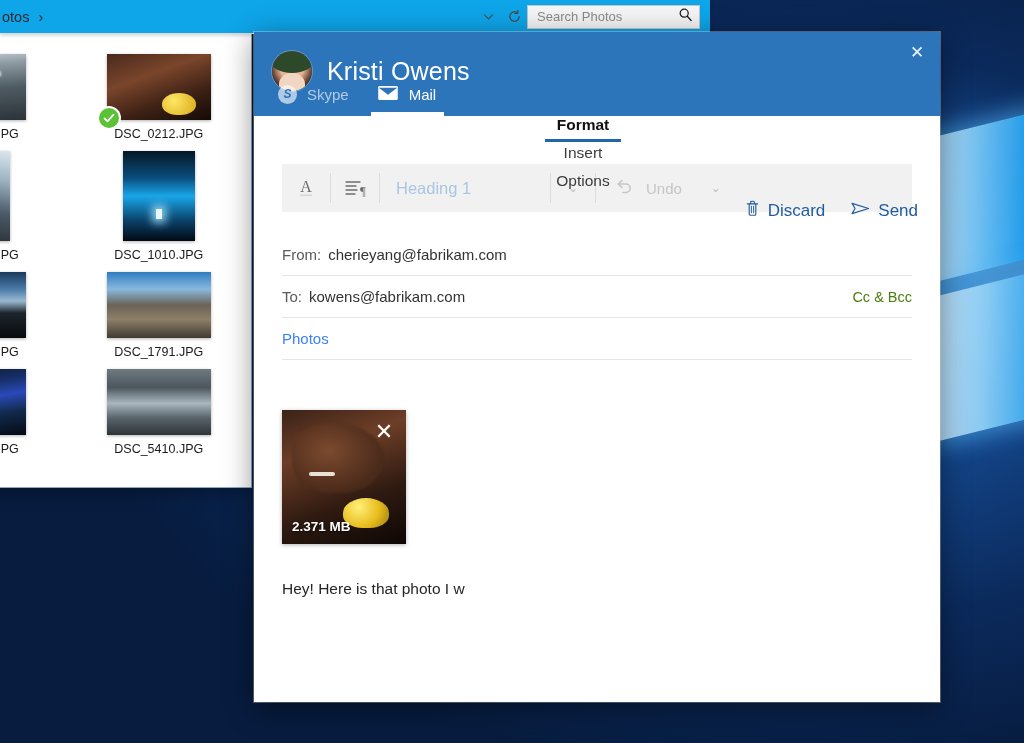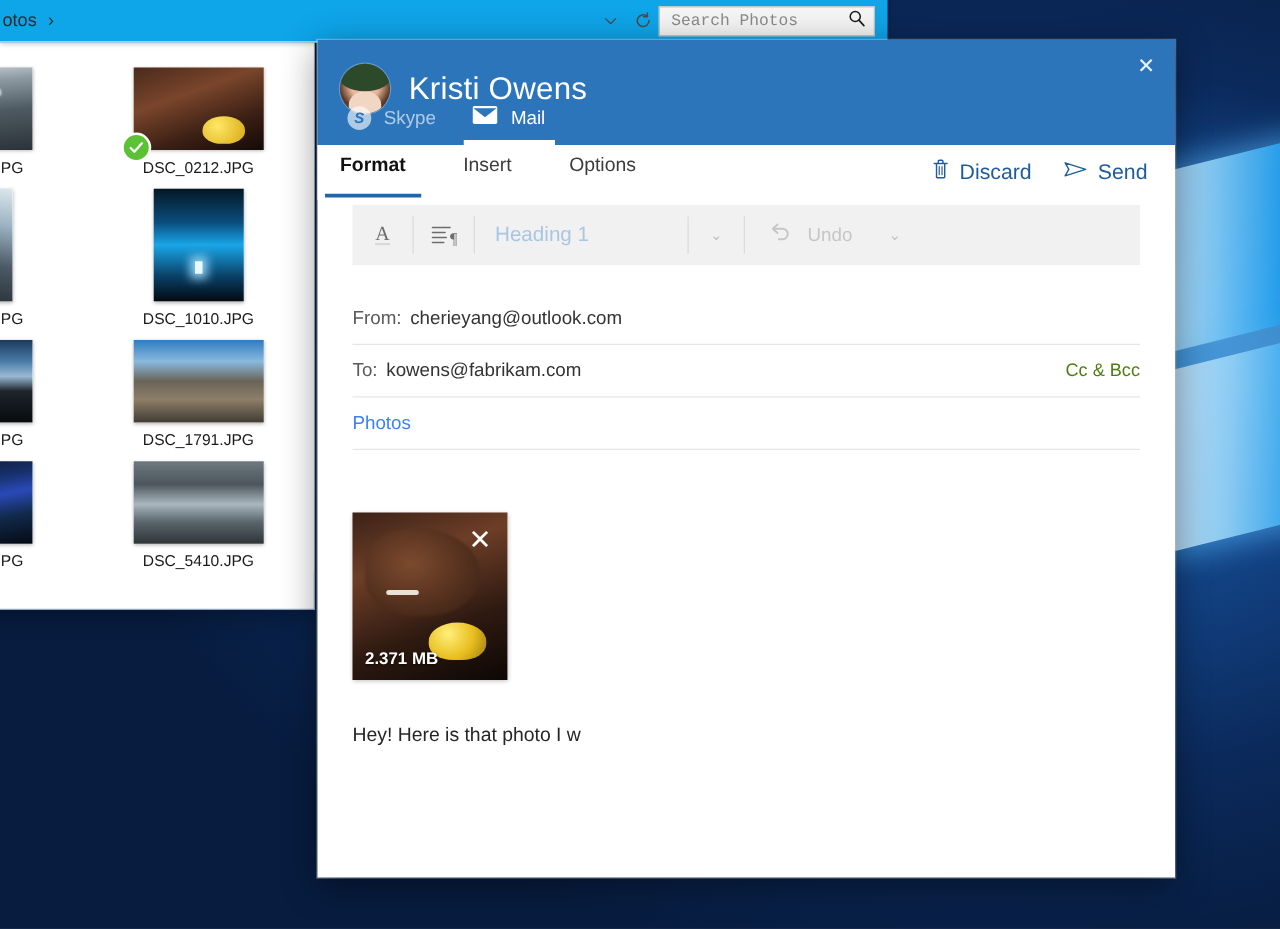--- a/index.html
+++ b/index.html
@@ -131,21 +131,20 @@
     color: #4a4a4a;
     border-radius: 2px;
   }
   #search-box {
     width: 173px; height: 24px;
     margin-right: 10px;
     background: #f5f5f5;
     border: 1px solid #c4c4c4;
     display: flex; align-items: center;
     padding: 0 6px 0 9px;
-    font-family: Liberation Mono, monospace;
   }
   #search-box .ph {
     flex: 1;
     font-size: 13px;
     color: #8a8a8a;
   }
   #search-box .mag { color: #1a1a1a; }
 
   
   #share-window {
@@ -229,20 +228,21 @@
     font-weight: 300;
   }
 
   
   #ribbon-tabs {
     height: 44px;
     display: flex; align-items: center;
     padding-left: 18px;
     background: #ffffff;
     position: relative;
+    flex-direction: column;
   }
   .rtab {
     font-size: 15.5px;
     color: #3c3c3c;
     padding: 0 0 10px 0;
     margin-right: 46px;
     position: relative;
     height: 44px;
     display: flex; align-items: center;
   }
@@ -530,21 +530,21 @@
         </svg>
       </span>
       <span>Undo</span>
       <span class="fb-caret">⌄</span>
     </div>
   </div>
 
   <div id="fields">
     <div class="field">
       <span class="lbl">From:</span>
-      <span class="val">cherieyang@outlook.com</span>
+      <span class="val">cherieyang@fabrikam.com</span>
     </div>
     <div class="field">
       <span class="lbl">To:</span>
       <span class="val">kowens@fabrikam.com</span>
       <span id="ccbcc">Cc &amp; Bcc</span>
     </div>
     <div class="field subject">
       <span>Photos</span>
     </div>
   </div>

